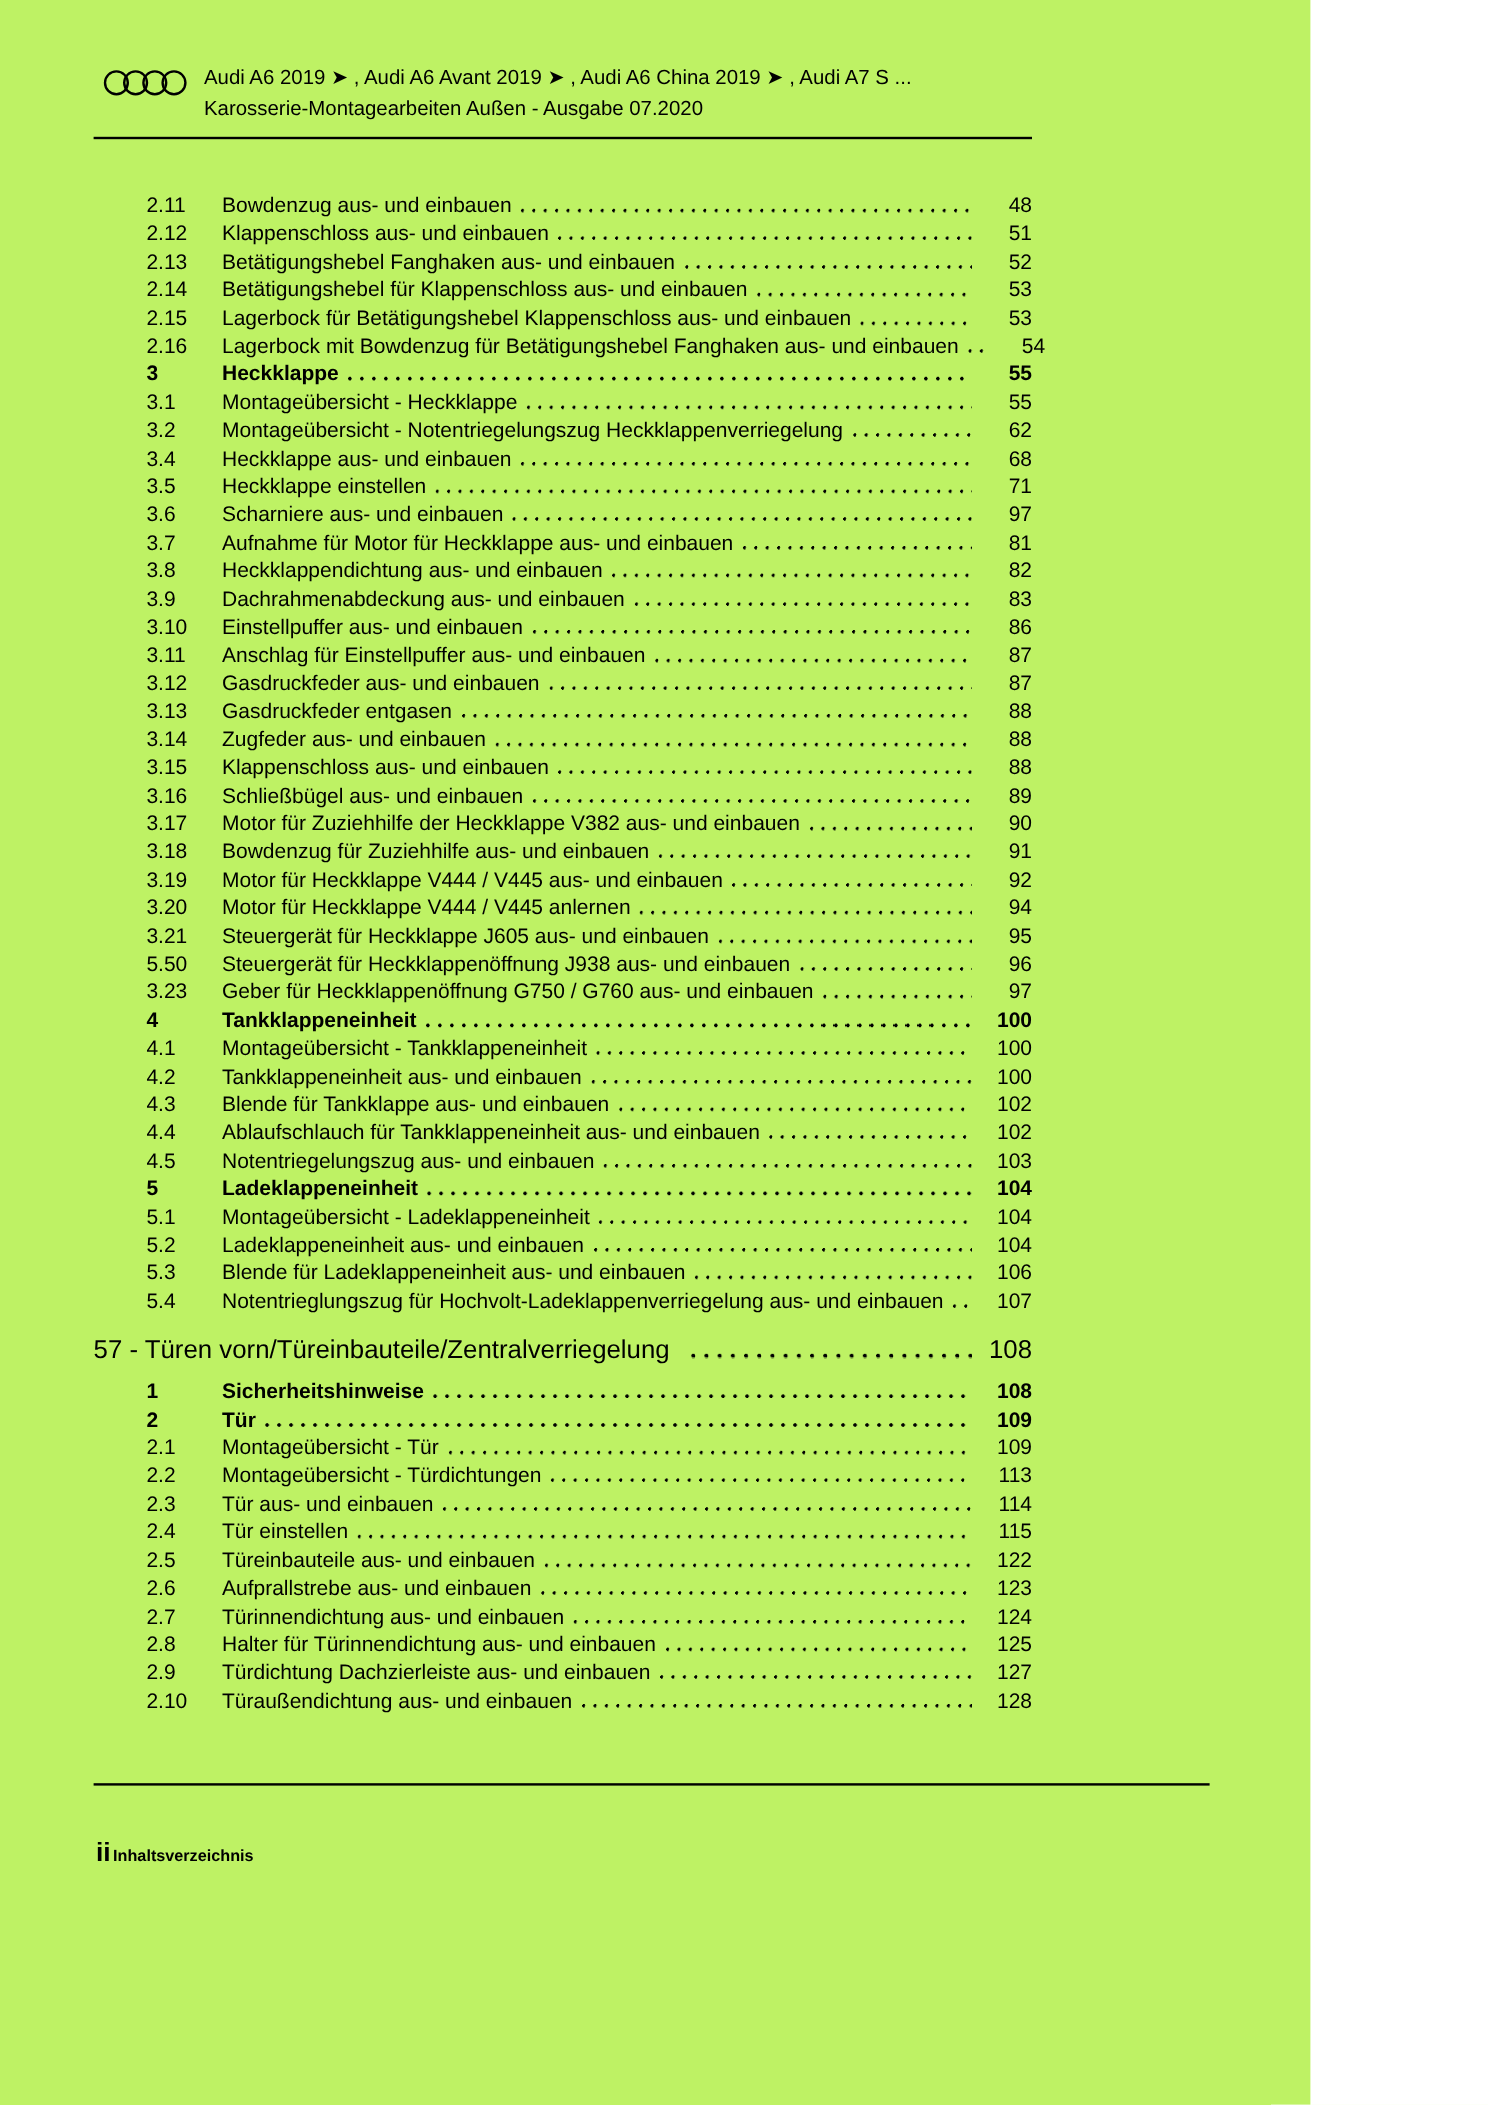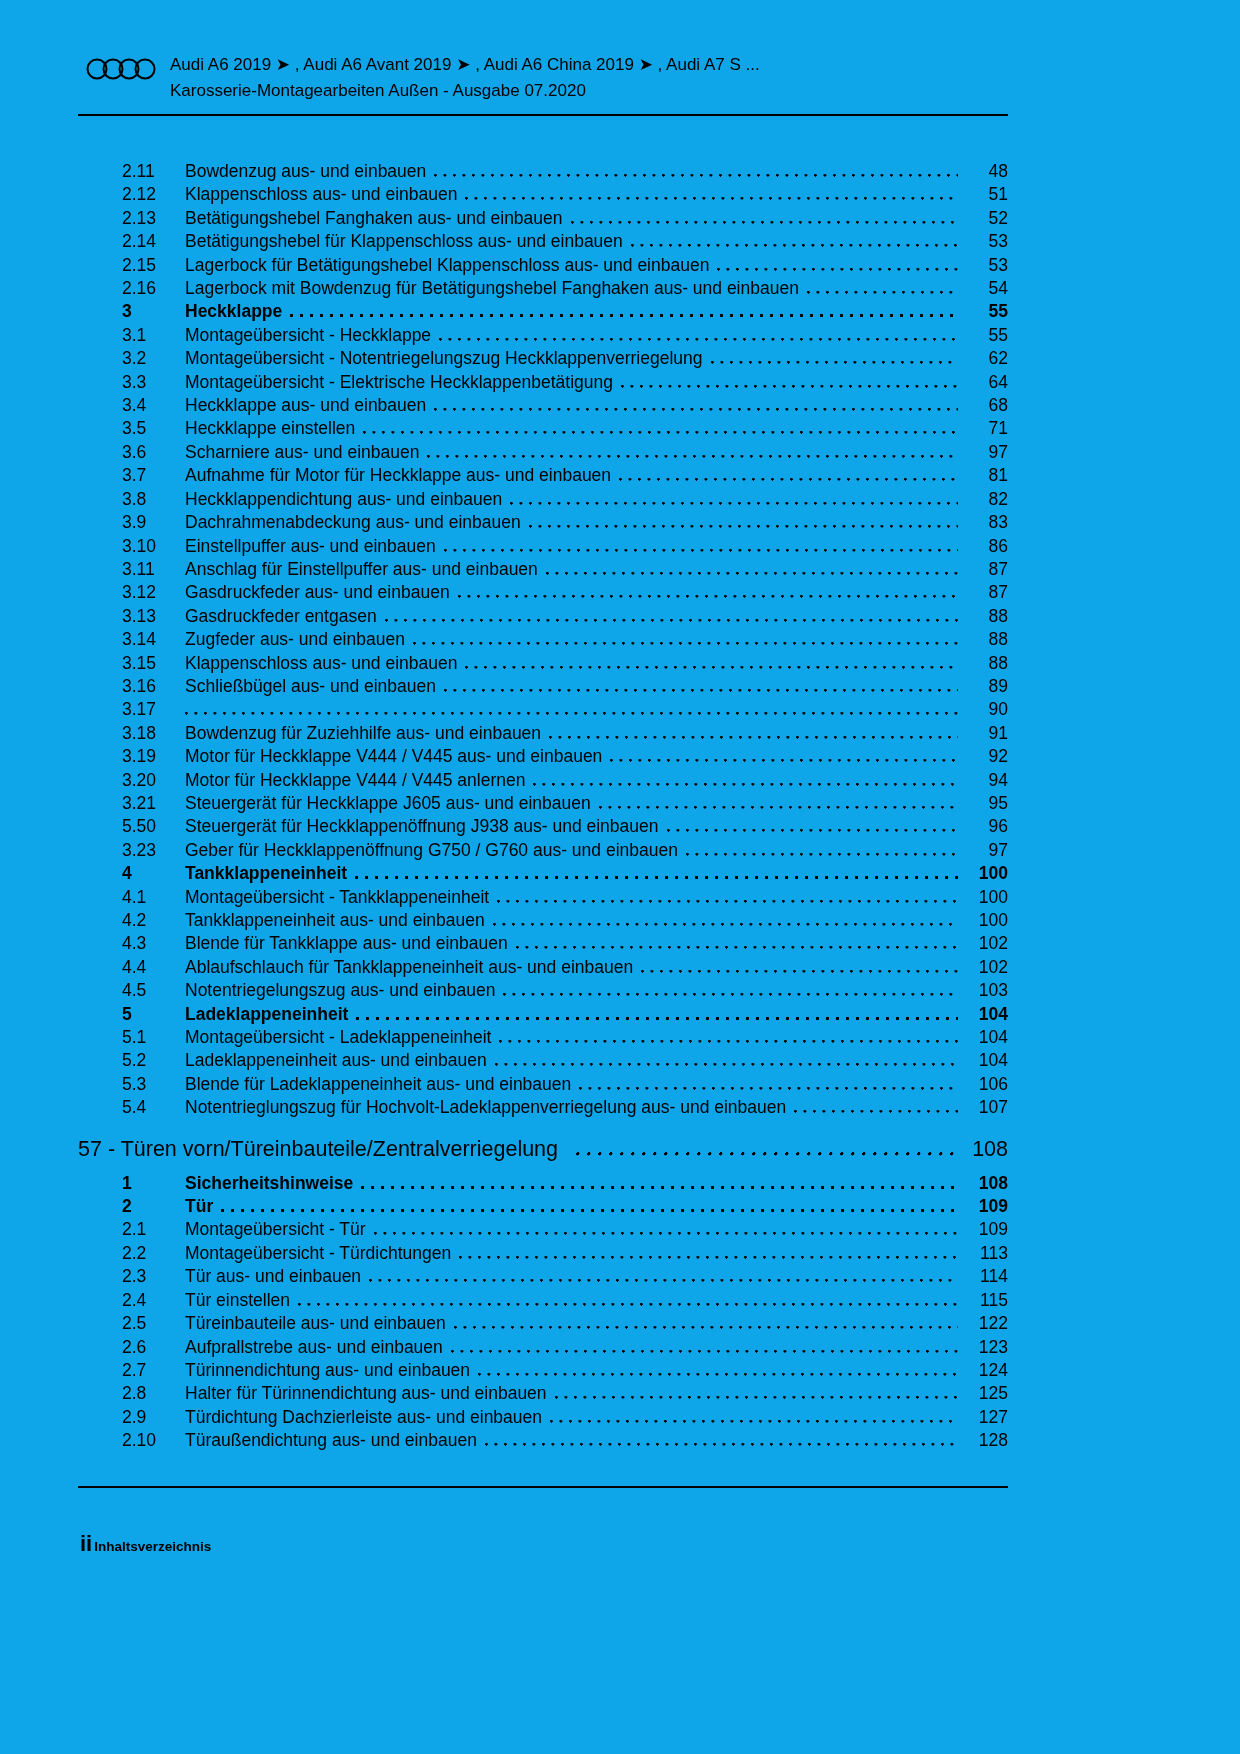--- a/index.html
+++ b/index.html
@@ -1,19 +1,19 @@
 <!DOCTYPE html>
 <html><head>
 <meta charset="utf-8">
 <style>
   html, body { margin: 0; padding: 0; background: #ffffff; }
   .page {
-    width: 1240px;
+    width: 1092px;
     height: 1754px;
-    background: #0ea5e9;
+    background: #bef264;
     box-sizing: border-box;
     padding: 52px 232px 0 78px;
     position: relative;
     font-family: "Liberation Sans", sans-serif;
     color: #000;
     overflow: hidden;
   }
 
   
   .header-row { display: flex; gap: 14px; align-items: flex-start; padding-left: 8px; }
@@ -149,26 +149,20 @@
       <span class="leader"></span>
       <span class="page-num">55</span>
     </div>
       <div class="toc-row subsection">
       <span class="num">3.2</span>
       <span class="title">Montageübersicht - Notentriegelungszug Heckklappenverriegelung</span>
       <span class="leader"></span>
       <span class="page-num">62</span>
     </div>
       <div class="toc-row subsection">
-      <span class="num">3.3</span>
-      <span class="title">Montageübersicht - Elektrische Heckklappenbetätigung</span>
-      <span class="leader"></span>
-      <span class="page-num">64</span>
-    </div>
-      <div class="toc-row subsection">
       <span class="num">3.4</span>
       <span class="title">Heckklappe aus- und einbauen</span>
       <span class="leader"></span>
       <span class="page-num">68</span>
     </div>
       <div class="toc-row subsection">
       <span class="num">3.5</span>
       <span class="title">Heckklappe einstellen</span>
       <span class="leader"></span>
       <span class="page-num">71</span>
@@ -234,20 +228,21 @@
       <span class="page-num">88</span>
     </div>
       <div class="toc-row subsection">
       <span class="num">3.16</span>
       <span class="title">Schließbügel aus- und einbauen</span>
       <span class="leader"></span>
       <span class="page-num">89</span>
     </div>
       <div class="toc-row subsection">
       <span class="num">3.17</span>
+      <span class="title">Motor für Zuziehhilfe der Heckklappe V382 aus- und einbauen</span>
       <span class="leader"></span>
       <span class="page-num">90</span>
     </div>
       <div class="toc-row subsection">
       <span class="num">3.18</span>
       <span class="title">Bowdenzug für Zuziehhilfe aus- und einbauen</span>
       <span class="leader"></span>
       <span class="page-num">91</span>
     </div>
       <div class="toc-row subsection">

